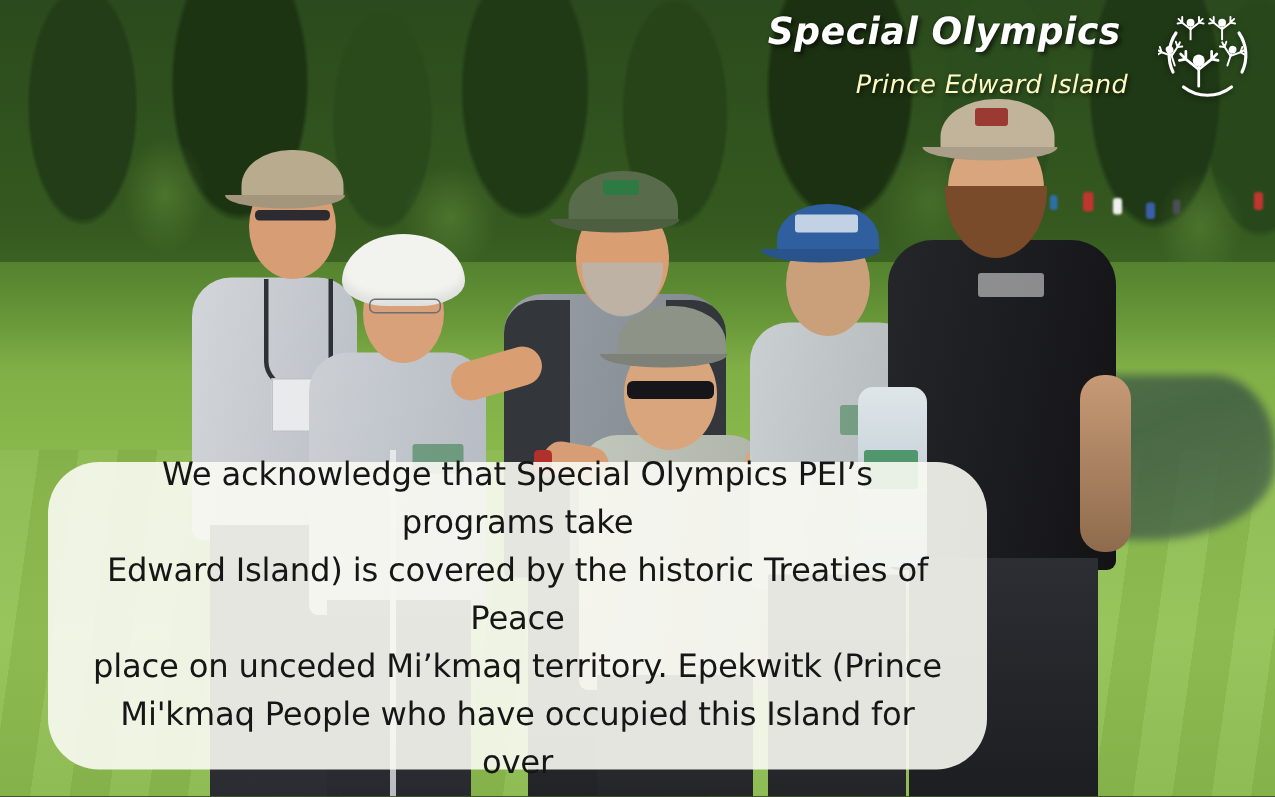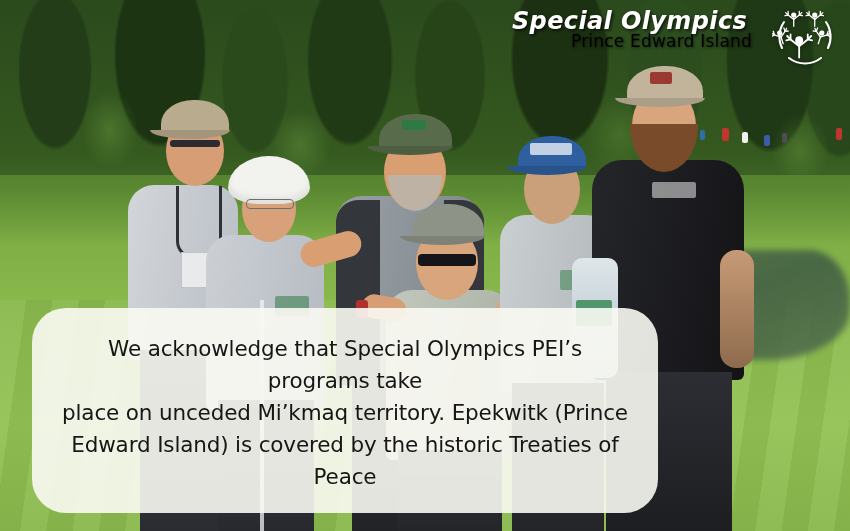--- a/index.html
+++ b/index.html
@@ -135,23 +135,24 @@
     font-weight: bold;
     font-style: italic;
     font-size: 25px;
     letter-spacing: .4px;
     color: #ffffff;
     text-shadow: 2px 2px 3px rgba(0,0,0,.55), 0 0 2px rgba(0,0,0,.4);
     transform: scaleX(.96);
   }
   .logo-sub {
     font-family: "DejaVu Sans", sans-serif;
+    font-style: italic;
     font-size: 17px;
-    color: #000000;
-    margin-top: 0;
+    color: #fef9c3;
+    margin-top: 16px;
     letter-spacing: .2px;
     text-shadow: 1px 1px 3px rgba(0,0,0,.6);
   }
   .logo-mark { width: 66px; height: 62px; flex: none; }
   .logo-mark svg { display: block; filter: drop-shadow(0 1px 2px rgba(0,0,0,.45)); }
 
   
   .ack-card {
     position: absolute;
     left: 32px;
@@ -323,18 +324,19 @@
             <path d="M16 4 l4 -4 M16 4 l5 1 M16 4 l0 -6"></path>
           </g>
         </g>
       </svg>
     </div>
   </div>
 
   <div class="ack-card">
     <div class="ack-text">
       <div>We acknowledge that Special Olympics PEI’s programs take</div>
+      <div>Edward Island) is covered by the historic Treaties of Peace</div>
       <div>place on unceded Mi’kmaq territory. Epekwitk (Prince</div>
-      <div>Edward Island) is covered by the historic Treaties of Peace</div>
+      <div>Mi'kmaq People who have occupied this Island for over</div>
     </div>
   </div>
 
 </div>
 
 </body></html>

